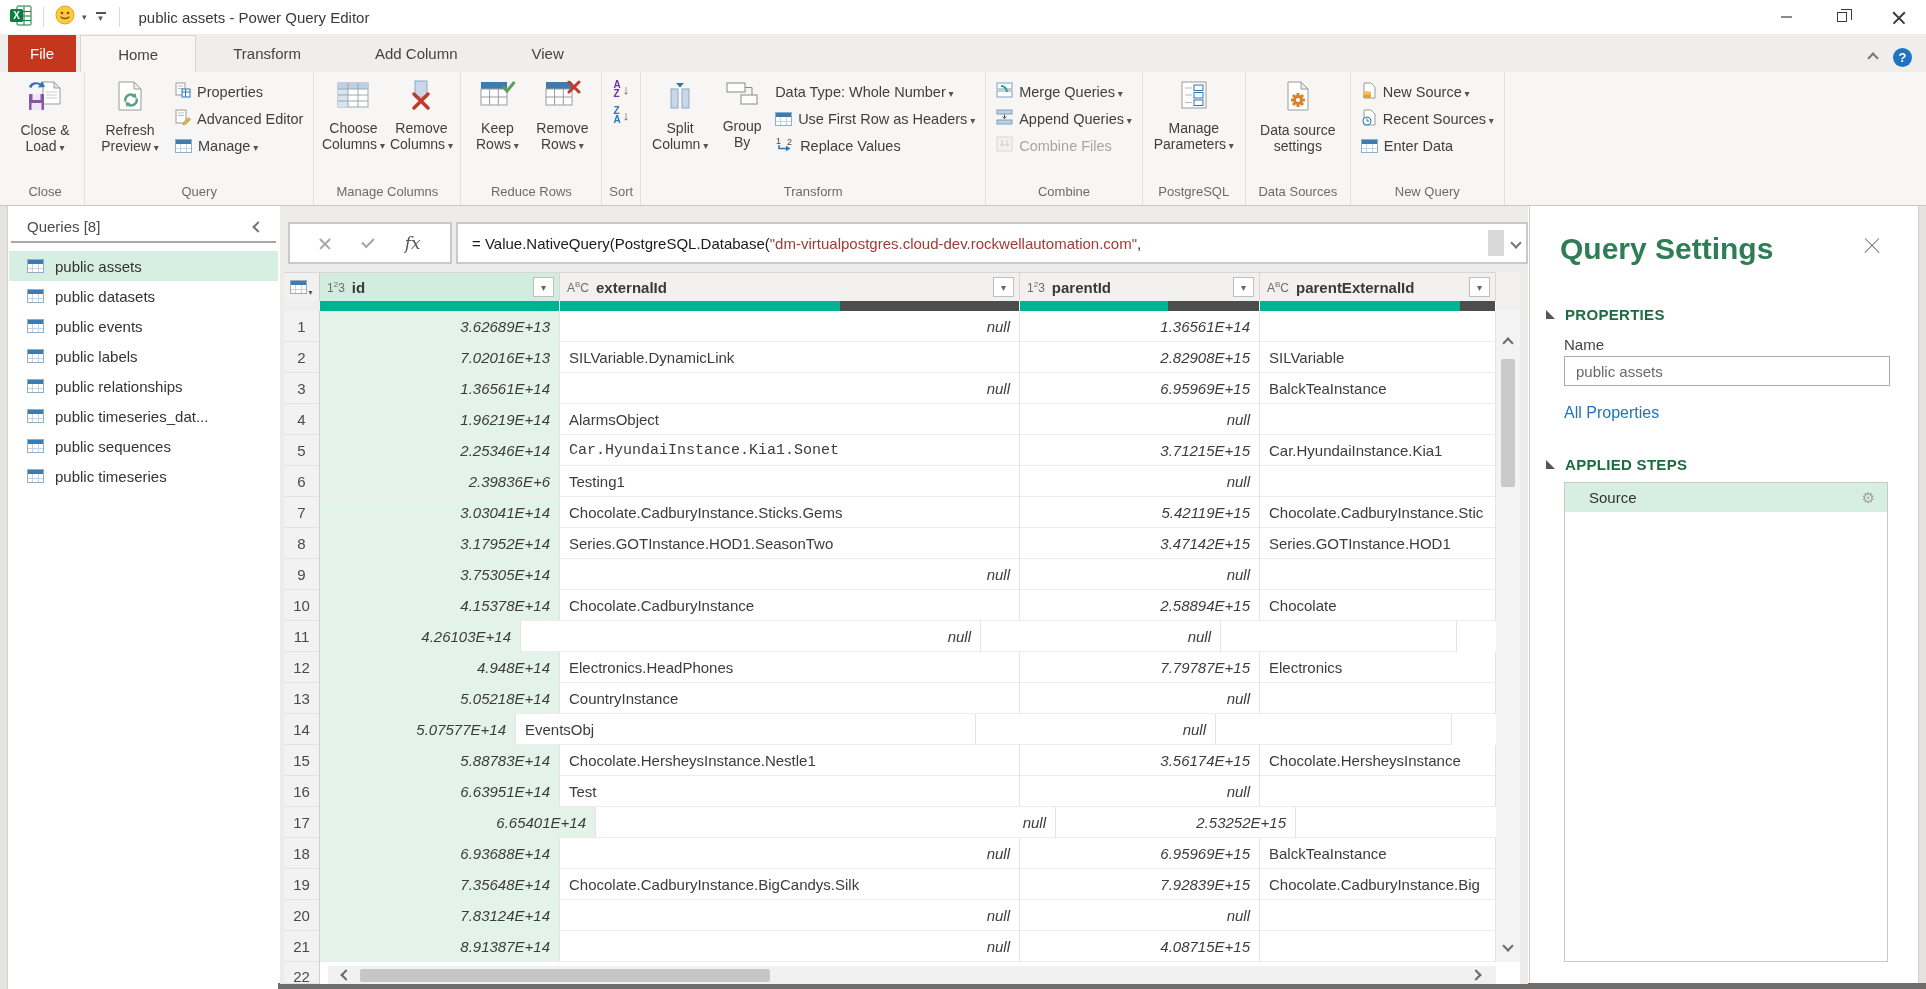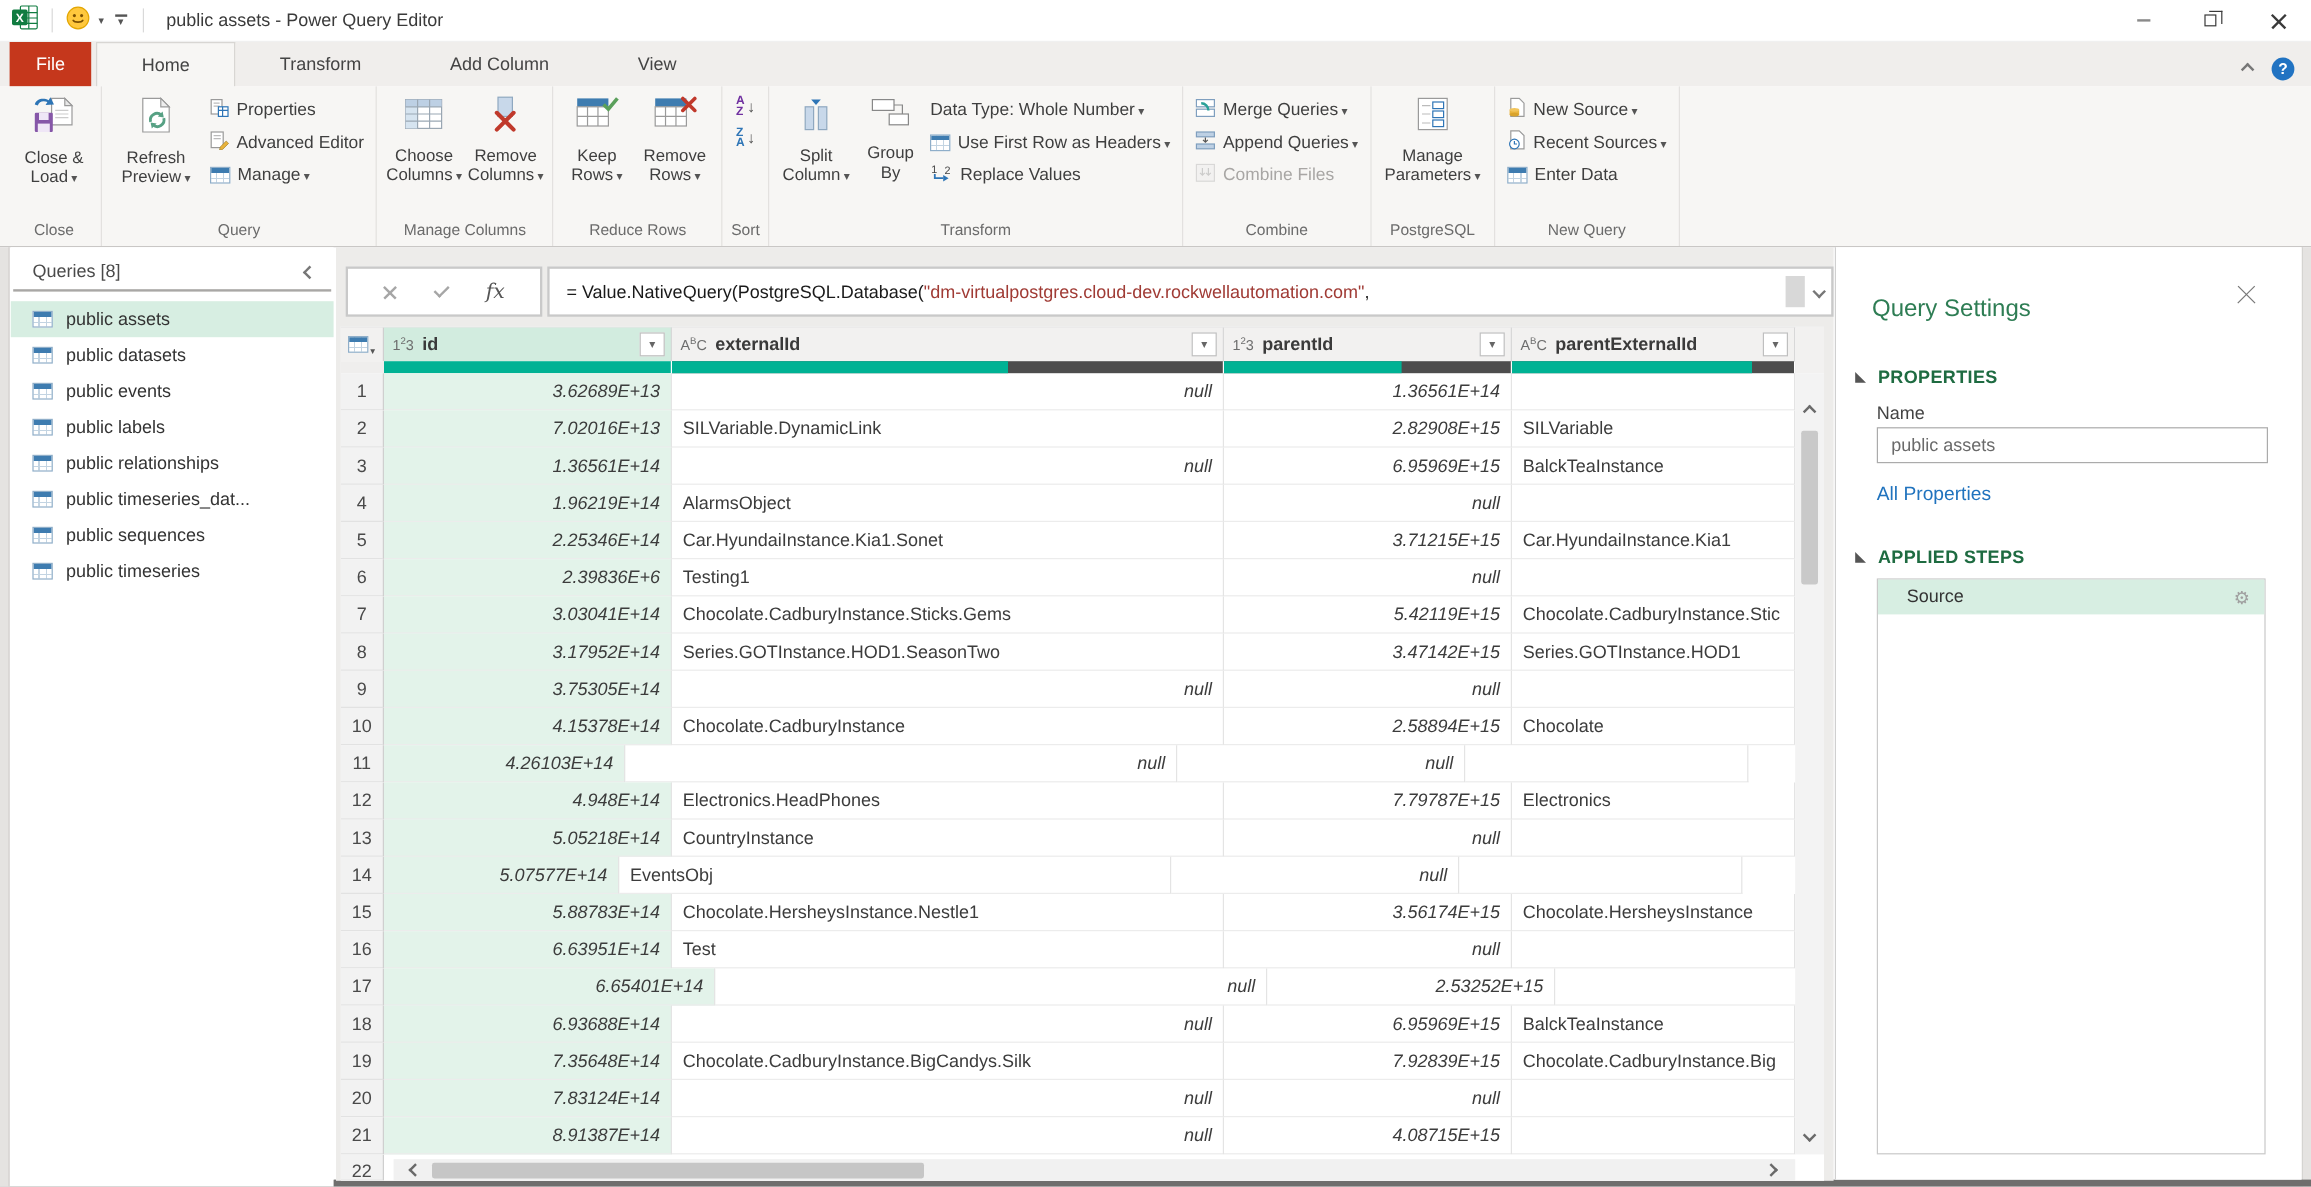--- a/index.html
+++ b/index.html
@@ -117,21 +117,21 @@
   .vscroll .top-ch{margin-top:28px}
   .vscroll .bot-ch{margin-top:auto;margin-bottom:12px}
   .hscroll{position:absolute;left:44px;top:694px;width:1168px;height:18px;background:#F1F1F1;display:flex;align-items:center;z-index:5}
   .hthumb{width:410px;height:13px;background:#C6C6C6;border-radius:2px;margin-left:10px}
   .hscroll .chev{border-color:#6a6a6a}
   .hscroll .l-ch{margin-left:14px}
   .hscroll .r-ch{margin-left:auto;margin-right:16px}
 
   
   .rpanel{position:absolute;left:1529px;top:206px;width:389px;bottom:6px;background:#fff;border-left:1px solid #D0D0D0}
-  .qs-title{position:absolute;left:30px;top:40px;font-size:20px;color:#2E7D54;font-weight:400}
+  .qs-title{position:absolute;left:30px;top:26px;font-size:30px;color:#2E7D54;font-weight:700}
   .qs-close{position:absolute;right:38px;top:32px;width:16px;height:16px}
   .qs-close::before,.qs-close::after{content:"";position:absolute;top:7px;left:-2px;width:20px;height:1.4px;background:#777}
   .qs-close::before{transform:rotate(45deg)}.qs-close::after{transform:rotate(-45deg)}
   .sec-head{position:absolute;left:16px;display:flex;align-items:center;gap:10px}
   .tri{width:0;height:0;border-bottom:9px solid #555;border-right:9px solid transparent}
   .sec-label{font-size:15px;font-weight:bold;color:#1E6B41;letter-spacing:.3px}
   .name-label{position:absolute;left:34px;top:130px;font-size:15px;color:#444}
   .name-input{position:absolute;left:34px;top:150px;width:326px;height:30px;border:1px solid #ABABAB;font-size:15px;color:#6a6a6a;padding:0 11px;font-family:"Liberation Sans",sans-serif;background:#fff}
   .all-props{position:absolute;left:34px;top:198px;font-size:16px;color:var(--link-blue)}
   .steps-box{position:absolute;left:34px;top:276px;width:324px;height:480px;border:1px solid #C9C9C9;background:#fff}
@@ -411,20 +411,40 @@
                 <line x1="7" y1="8" x2="14" y2="8" stroke="#bbb"></line>
                 <line x1="7" y1="15" x2="14" y2="15" stroke="#bbb"></line>
                 <line x1="7" y1="22.5" x2="14" y2="22.5" stroke="#bbb"></line>
               </svg></span>
           <span class="blabel caret">Manage Parameters</span>
         </div>
       </div>
       <div class="rgroup-label">PostgreSQL</div>
     </div>
 
+    <div class="rgroup">
+      <div class="rgroup-body">
+        <div class="bigbtn" style="width:94px">
+          <span><svg width="32" height="32" viewBox="0 0 32 32">
+                <path d="M6 2 h13 l7 7 v21 H6z" fill="#fff" stroke="#9a9a9a"></path>
+                <path d="M19 2 l7 7 h-7z" fill="#eee" stroke="#9a9a9a"></path>
+                <g stroke="#D9822B" stroke-width="3">
+                  <line x1="16" y1="13" x2="16" y2="27"></line>
+                  <line x1="9" y1="20" x2="23" y2="20"></line>
+                  <line x1="11" y1="15" x2="21" y2="25"></line>
+                  <line x1="21" y1="15" x2="11" y2="25"></line>
+                </g>
+                <circle cx="16" cy="20" r="5" fill="#D9822B"></circle>
+                <circle cx="16" cy="20" r="2" fill="#fff"></circle>
+              </svg></span>
+          <span class="blabel">Data source settings</span>
+        </div>
+      </div>
+      <div class="rgroup-label">Data Sources</div>
+    </div>
 
     <div class="rgroup">
       <div class="rgroup-body">
         <div class="smallcol">
           <div class="smallbtn">
             <span><svg width="16" height="17" viewBox="0 0 16 17">
                   <path d="M3 1 h7 l4 4 v11 H3z" fill="#fff" stroke="#9a9a9a"></path>
                   <rect x="2" y="10.5" width="8" height="4" fill="#E8B33C"></rect>
                   <ellipse cx="6" cy="10.5" rx="4" ry="1.6" fill="#F2C55C"></ellipse>
                   <ellipse cx="6" cy="14.5" rx="4" ry="1.6" fill="#D9A32C"></ellipse>
@@ -574,21 +594,21 @@
           <div class="t-row">
     <span class="rn">4</span>
   <div class="cell num idcol" style="width: 240px;">1.96219E+14</div>
             <div class="cell" style="width: 460px;">AlarmsObject</div>
             <div class="cell num nul" style="width: 240px;">null</div>
             <div class="cell" style="width: 236px;"></div>
           </div>
           <div class="t-row">
     <span class="rn">5</span>
   <div class="cell num idcol" style="width: 240px;">2.25346E+14</div>
-            <div class="cell" style="width: 460px;">Car.HyundaiInstance.Kia1.Sonet</div>
+            <div class="cell" style="width: 460px; font-family: Liberation Mono, monospace;">Car.HyundaiInstance.Kia1.Sonet</div>
             <div class="cell num" style="width: 240px;">3.71215E+15</div>
             <div class="cell" style="width: 236px;">Car.HyundaiInstance.Kia1</div>
           </div>
           <div class="t-row">
     <span class="rn">6</span>
   <div class="cell num idcol" style="width: 240px;">2.39836E+6</div>
             <div class="cell" style="width: 460px;">Testing1</div>
             <div class="cell num nul" style="width: 240px;">null</div>
             <div class="cell" style="width: 236px;"></div>
           </div>

